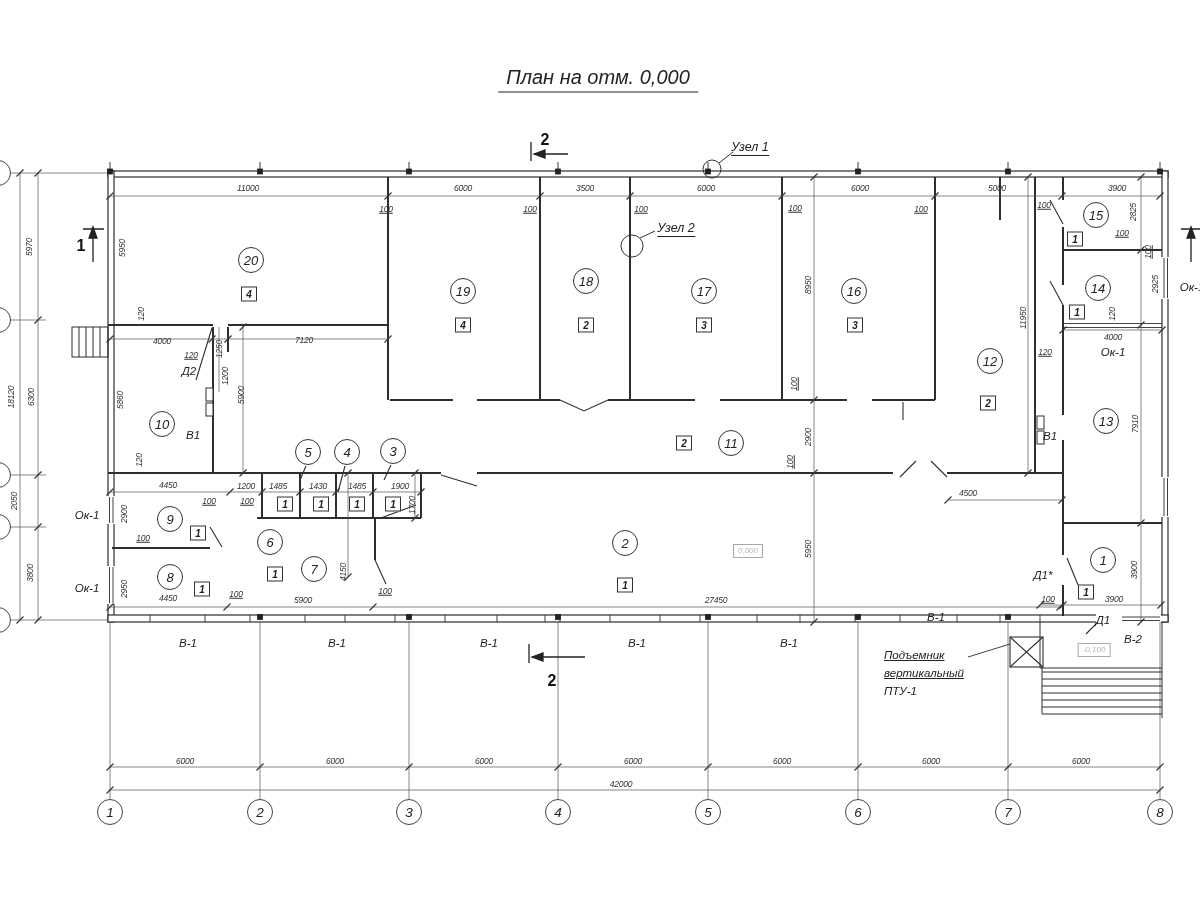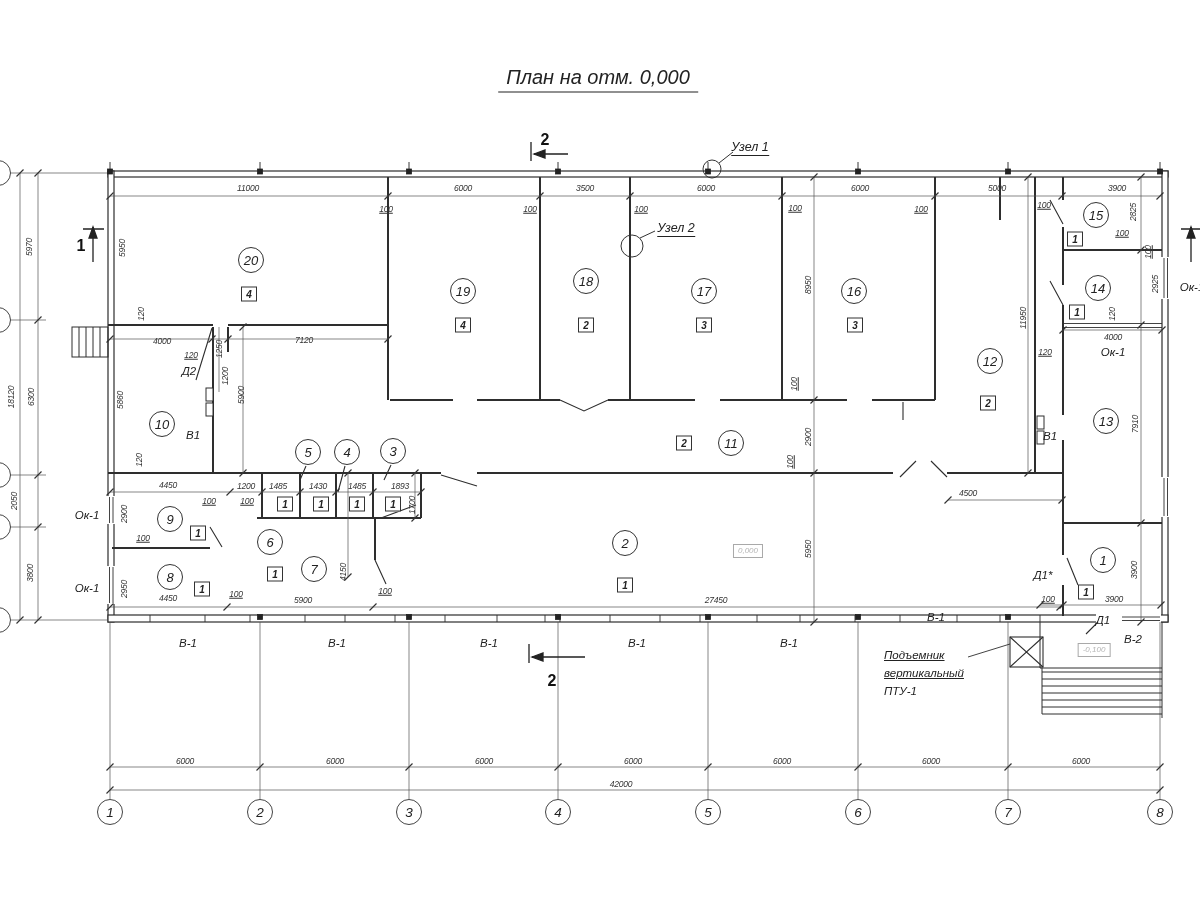--- a/index.html
+++ b/index.html
@@ -254,21 +254,21 @@
       <div class="dim" style="position: absolute; left: 304px; top: 340px; transform: translate(-50%, -50%);">7120</div>
       <div class="dim und" style="position: absolute; left: 191px; top: 355px; transform: translate(-50%, -50%);">120</div>
       <div class="dim" style="position: absolute; left: 219px; top: 349px; transform: translate(-50%, -50%) rotate(-90deg);">1250</div>
       <div class="dim" style="position: absolute; left: 225px; top: 376px; transform: translate(-50%, -50%) rotate(-90deg);">1200</div>
       <div class="dim" style="position: absolute; left: 241px; top: 395px; transform: translate(-50%, -50%) rotate(-90deg);">5900</div>
       <div class="dim" style="position: absolute; left: 168px; top: 485px; transform: translate(-50%, -50%);">4450</div>
       <div class="dim" style="position: absolute; left: 246px; top: 486px; transform: translate(-50%, -50%);">1200</div>
       <div class="dim" style="position: absolute; left: 278px; top: 486px; transform: translate(-50%, -50%);">1485</div>
       <div class="dim" style="position: absolute; left: 318px; top: 486px; transform: translate(-50%, -50%);">1430</div>
       <div class="dim" style="position: absolute; left: 357px; top: 486px; transform: translate(-50%, -50%);">1485</div>
-      <div class="dim" style="position: absolute; left: 400px; top: 486px; transform: translate(-50%, -50%);">1893</div>
+      <div class="dim" style="position: absolute; left: 400px; top: 486px; transform: translate(-50%, -50%);">1900</div>
       <div class="dim" style="position: absolute; left: 412px; top: 505px; transform: translate(-50%, -50%) rotate(-90deg);">1700</div>
       <div class="dim und" style="position: absolute; left: 209px; top: 501px; transform: translate(-50%, -50%);">100</div>
       <div class="dim und" style="position: absolute; left: 247px; top: 501px; transform: translate(-50%, -50%);">100</div>
       <div class="dim und" style="position: absolute; left: 143px; top: 538px; transform: translate(-50%, -50%);">100</div>
       <div class="dim" style="position: absolute; left: 168px; top: 598px; transform: translate(-50%, -50%);">4450</div>
       <div class="dim und" style="position: absolute; left: 236px; top: 594px; transform: translate(-50%, -50%);">100</div>
       <div class="dim" style="position: absolute; left: 303px; top: 600px; transform: translate(-50%, -50%);">5900</div>
       <div class="dim und" style="position: absolute; left: 385px; top: 591px; transform: translate(-50%, -50%);">100</div>
       <div class="dim" style="position: absolute; left: 343px; top: 572px; transform: translate(-50%, -50%) rotate(-90deg);">4150</div>
       <div class="dim" style="position: absolute; left: 716px; top: 600px; transform: translate(-50%, -50%);">27450</div>

